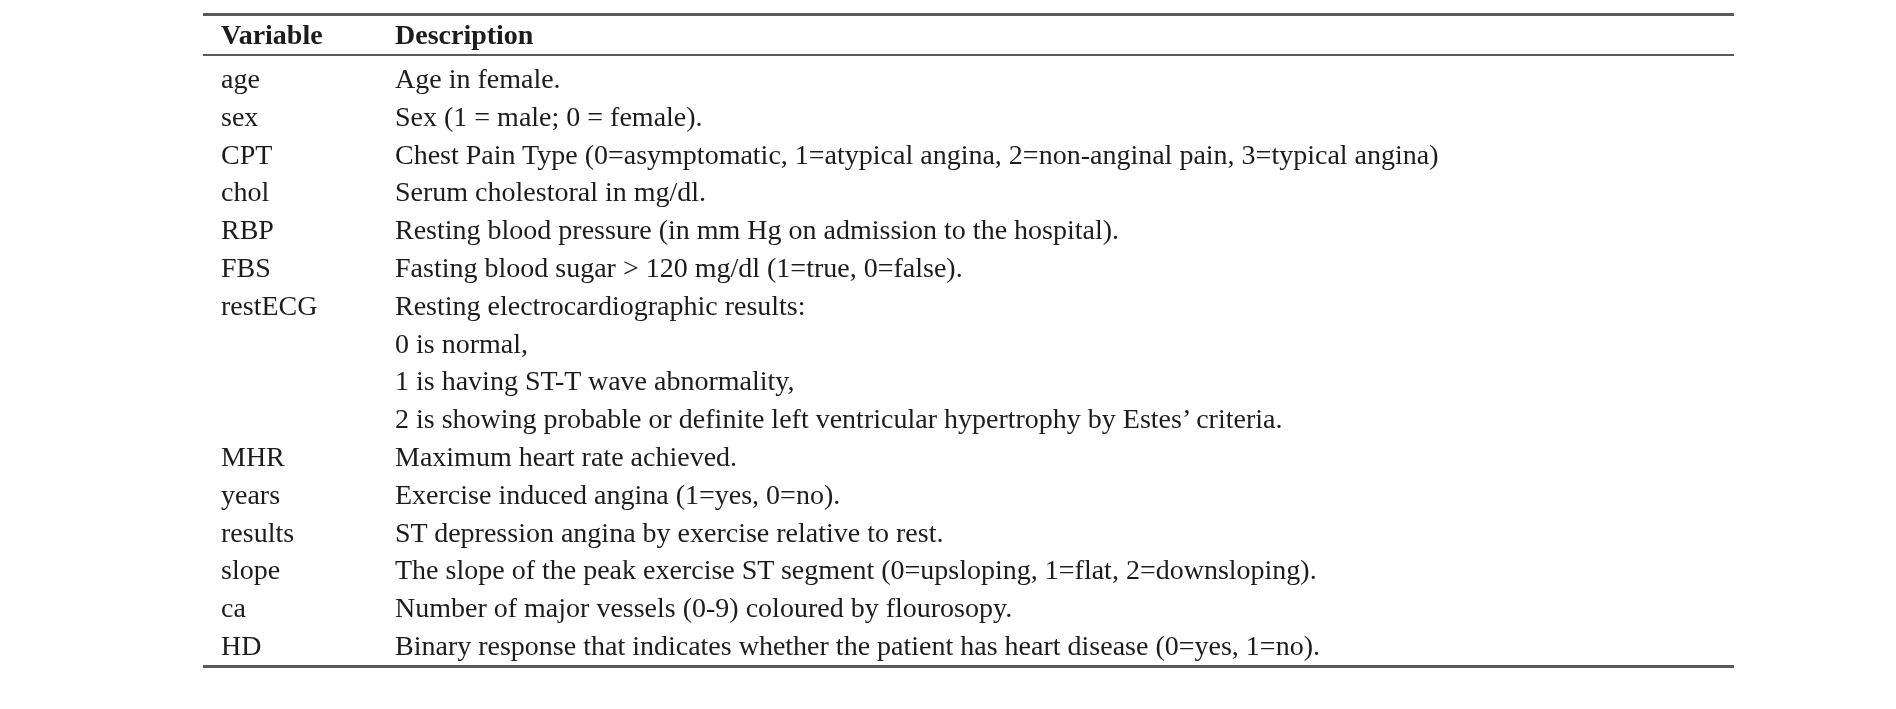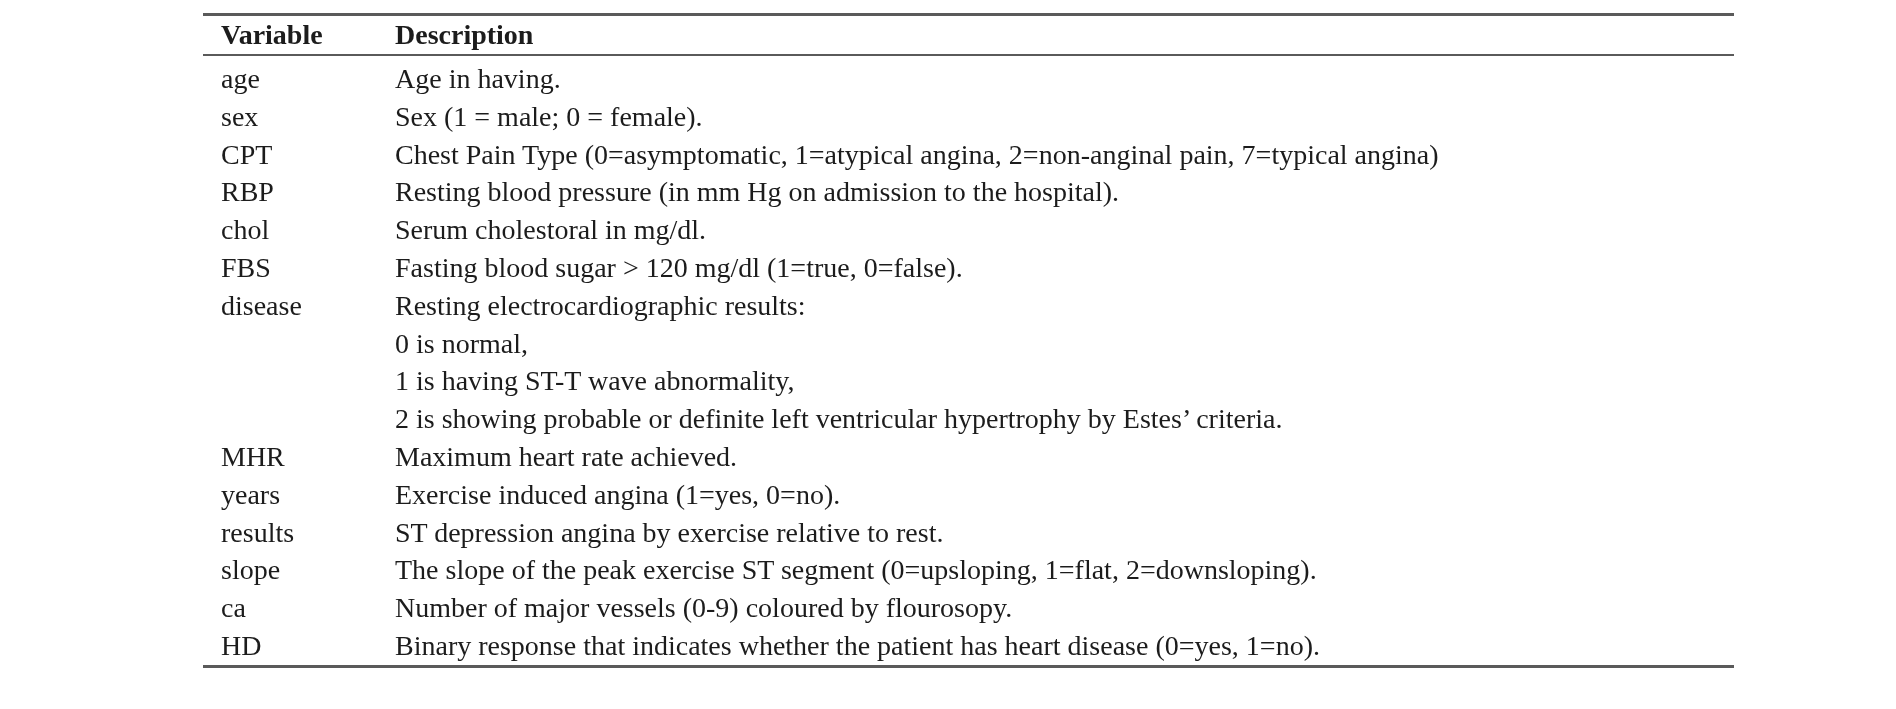--- a/index.html
+++ b/index.html
@@ -59,61 +59,61 @@
     <thead>
       <tr>
         <th class="col-variable">Variable</th>
         <th class="col-description">Description</th>
       </tr>
     </thead>
     <tbody>
   <tr>
     <td class="var-cell">age</td>
     <td class="desc-cell">
-            <div class="desc-line">Age in having.</div>
+            <div class="desc-line">Age in female.</div>
           </td>
   </tr>
 
   <tr>
     <td class="var-cell">sex</td>
     <td class="desc-cell">
             <div class="desc-line">Sex (1 = male; 0 = female).</div>
           </td>
   </tr>
 
   <tr>
     <td class="var-cell">CPT</td>
     <td class="desc-cell">
-            <div class="desc-line">Chest Pain Type (0=asymptomatic, 1=atypical angina, 2=non-anginal pain, 7=typical angina)</div>
+            <div class="desc-line">Chest Pain Type (0=asymptomatic, 1=atypical angina, 2=non-anginal pain, 3=typical angina)</div>
+          </td>
+  </tr>
+
+  <tr>
+    <td class="var-cell">chol</td>
+    <td class="desc-cell">
+            <div class="desc-line">Serum cholestoral in mg/dl.</div>
           </td>
   </tr>
 
   <tr>
     <td class="var-cell">RBP</td>
     <td class="desc-cell">
             <div class="desc-line">Resting blood pressure (in mm Hg on admission to the hospital).</div>
           </td>
   </tr>
 
   <tr>
-    <td class="var-cell">chol</td>
-    <td class="desc-cell">
-            <div class="desc-line">Serum cholestoral in mg/dl.</div>
-          </td>
-  </tr>
-
-  <tr>
     <td class="var-cell">FBS</td>
     <td class="desc-cell">
             <div class="desc-line">Fasting blood sugar &gt; 120 mg/dl (1=true, 0=false).</div>
           </td>
   </tr>
 
   <tr>
-    <td class="var-cell">disease</td>
+    <td class="var-cell">restECG</td>
     <td class="desc-cell">
             <div class="desc-line">Resting electrocardiographic results:</div>
             <div class="desc-line">0 is normal,</div>
             <div class="desc-line">1 is having ST-T wave abnormality,</div>
             <div class="desc-line">2 is showing probable or definite left ventricular hypertrophy by Estes’ criteria.</div>
           </td>
   </tr>
 
   <tr>
     <td class="var-cell">MHR</td>

